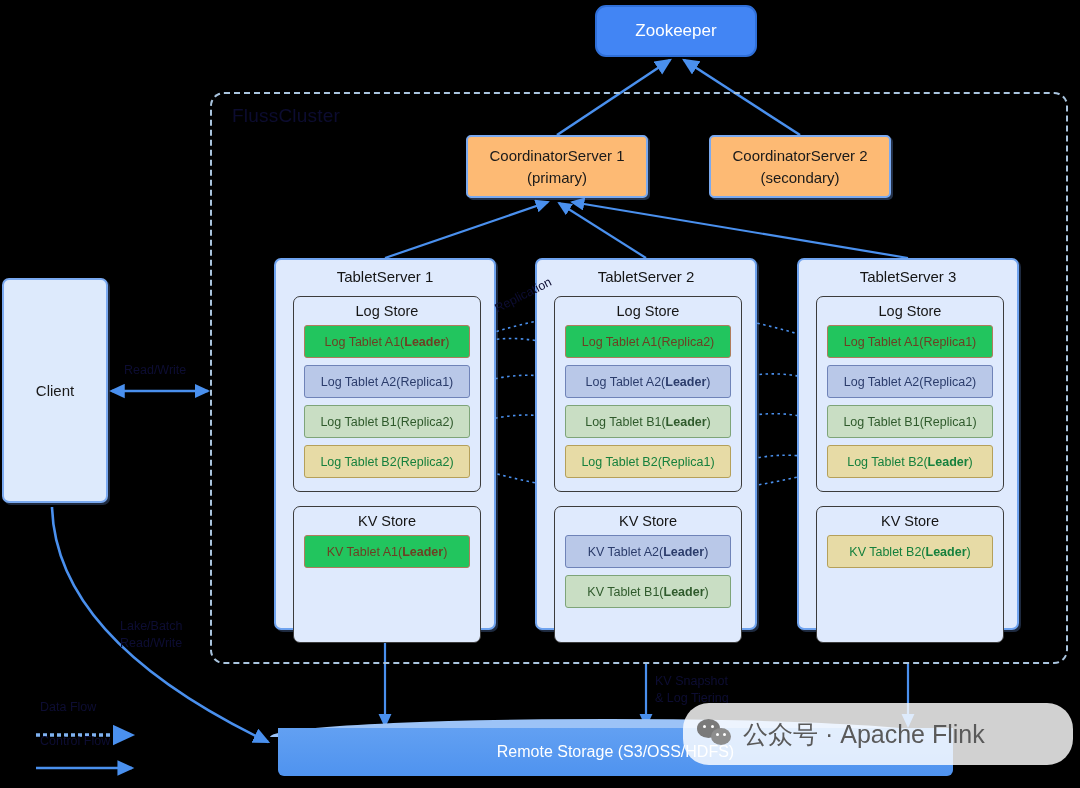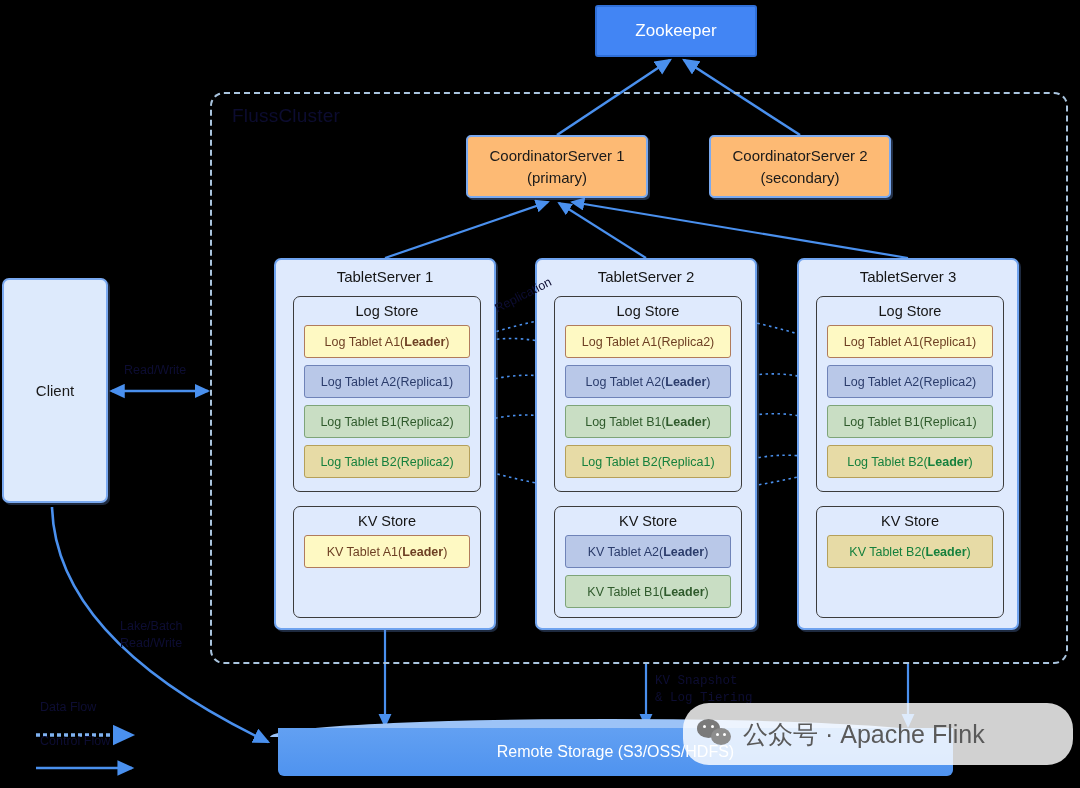--- a/index.html
+++ b/index.html
@@ -13,21 +13,21 @@
 
   svg.wires { position: absolute; left: 0; top: 0; width: 1080px; height: 788px; pointer-events: none; }
 
   .box { position: absolute; display: flex; align-items: center; justify-content: center;
          text-align: center; border-radius: 4px; }
 
   
   #zookeeper {
     left: 595px; top: 5px; width: 162px; height: 52px;
     background: #4285f4; border: 2px solid #2f6fd8;
-    color: #fff; font-size: 17px; border-radius: 3px;
+    color: #fff; font-size: 17px; border-radius: 11px;
     box-shadow: 2px 2px 0 rgba(0,0,0,0.25);
   }
 
   
   #cluster {
     position: absolute; left: 210px; top: 92px; width: 858px; height: 572px;
     border: 2px dashed #a9c4de; border-radius: 14px;
   }
   #cluster-label {
     position: absolute; left: 232px; top: 105px;
@@ -63,28 +63,28 @@
   #ts3 { left: 797px; }
   .ts-title { text-align: center; font-size: 15px; color: #151515; margin-top: 8px; }
 
   .store {
     position: absolute; left: 17px; width: 188px;
     background: #dfeafd; border: 1.6px solid #3c3c3c; border-radius: 7px;
   }
   .store-title { text-align: center; font-size: 14.5px; color: #151515; margin-top: 6px; margin-bottom: 6px; }
 
   .log-store { top: 36px; height: 196px; }
-  .kv-store  { top: 246px; height: 112px; }
+  .kv-store  { top: 246px; height: 137px; }
 
   .tablet {
     margin: 0 auto 7px auto; width: 166px; height: 33px;
     display: flex; align-items: center; justify-content: center;
     font-size: 12.5px; border-radius: 3px; border-width: 1.3px; border-style: solid;
   }
-  .t-a1 { background:#fef9c3; border-color:#b07b5c; color:#6d3f23; }
+  .t-a1 { background:#22c55e; border-color:#b07b5c; color:#6d3f23; }
   .t-a2 { background:#b9c8e8; border-color:#6f83b8; color:#2b3c6b; }
   .t-b1 { background:#c9dec4; border-color:#7ea479; color:#2f5a2c; }
   .t-b2 { background:#e7dba6; border-color:#b5a05a; color:#15803d; }
 
   .tablet b { font-weight: 700; }
 
   
   #remote-wrap { position: absolute; left: 270px; top: 719px; width: 675px; height: 58px; }
   #remote-top {
     position: absolute; left: 0; top: 0; width: 675px; height: 18px;
@@ -302,21 +302,21 @@
           <b>Leader</b>
           <span>)</span>
         </div>
       </div>
     </div>
 
   <div class="elabel" style="left:124px; top:362px;">Read/Write</div>
   <div class="elabel" style="left:120px; top:618px; white-space:pre-line;">Lake/Batch
 Read/Write</div>
   <div class="elabel" style="left:492px; top:302px; transform:rotate(-27deg); transform-origin:left top;">Replication</div>
-  <div class="elabel" style="left:655px; top:673px; white-space:pre-line;font-family:Liberation Mono, monospace;">KV Snapshot
+  <div class="elabel" style="left:655px; top:673px; white-space:pre-line;">KV Snapshot
 &amp; Log Tiering</div>
 
   <div id="legend">
     <div class="legend-row">
       <div class="legend-txt" style="position:absolute; left:6px; top:0;">Data Flow</div>
     </div>
     <div class="legend-row">
       <div class="legend-txt" style="position:absolute; left:6px; top:0;">Control Flow</div>
     </div>
   </div>

